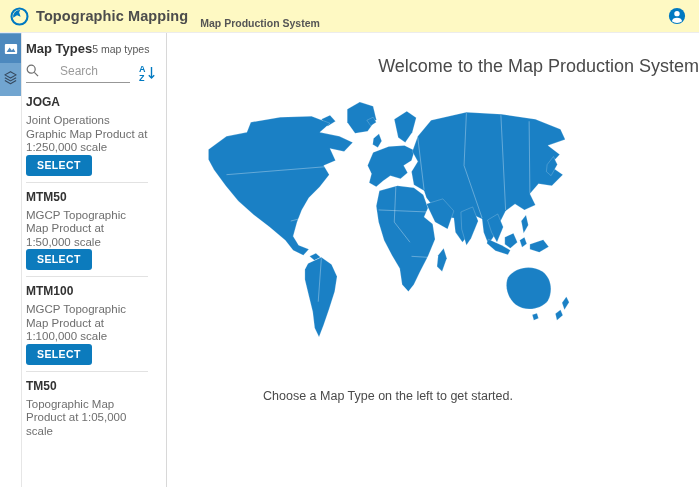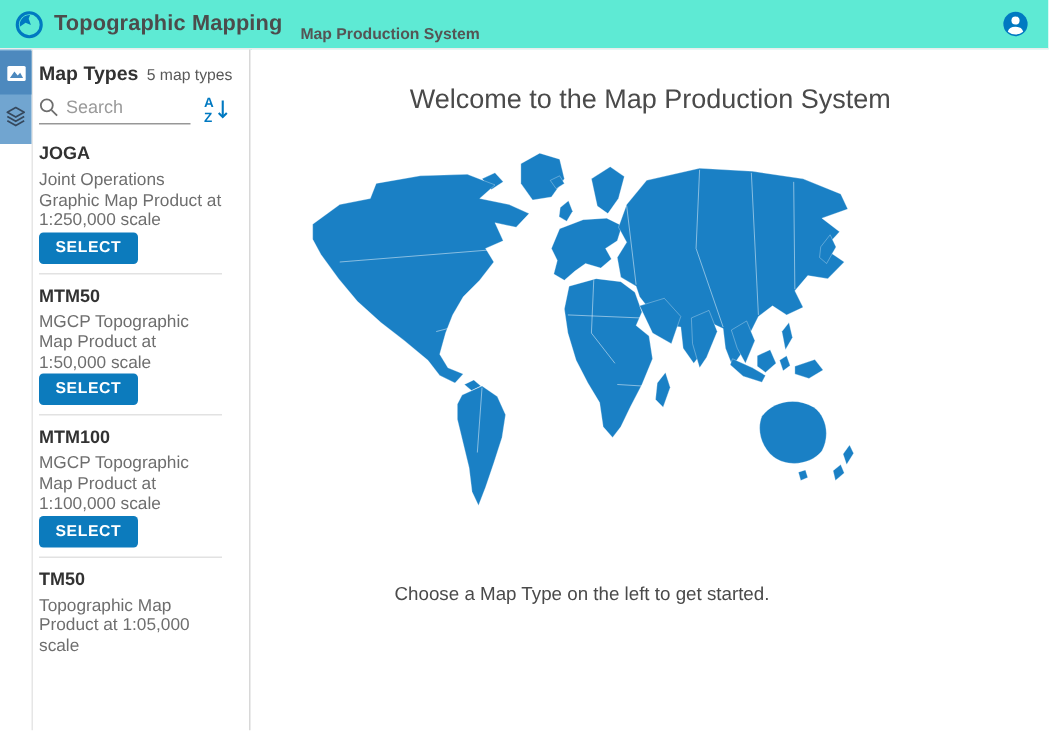--- a/index.html
+++ b/index.html
@@ -9,44 +9,44 @@
     --rail-bg:#71a5d0;
     --rail-active:#4d89be;
   }
   *{box-sizing:border-box;margin:0;padding:0}
   html,body{width:699px;height:487px;overflow:hidden;background:#fff;
     font-family:"Liberation Sans",sans-serif;color:#323232}
   .app{position:relative;width:699px;height:487px;background:#fff}
 
   
   .topbar{position:relative;height:33px;display:flex;align-items:center;
-    padding:0 10px;border-bottom:1px solid #ececec;background:#5eead4}
+    padding:0 10px;border-bottom:1px solid #ececec;background:#fef9c3}
   .brand{display:flex;align-items:center;gap:7px}
   .brand-title{font-size:14.5px;font-weight:700;color:#4c4c4c;letter-spacing:.1px}
   .brand-sub{font-size:10.5px;font-weight:700;color:#555;margin-left:5px;margin-top:14px}
   .tabs{position:absolute;left:356px;top:0;height:100%;display:flex;gap:13px;align-items:stretch}
   .tab{font-size:13px;color:var(--accent);display:flex;align-items:center;
     border-bottom:2px solid transparent;padding-top:2px;cursor:pointer}
   .tab.active{border-bottom-color:var(--accent)}
   .account{margin-left:auto;margin-right:3px;display:flex;align-items:center;cursor:pointer}
 
   
   .sidebar{position:absolute;left:0;top:33px;bottom:0;width:167px;background:#fff;
     border-right:1px solid #d8d8d8}
   .rail{position:absolute;left:0;top:0;bottom:0;width:22px;border-right:1px solid #e6e6e6}
   .rail-group{background:var(--rail-bg);padding:1px 0 4px}
   .rail-tile{width:21px;height:29px;display:flex;align-items:center;justify-content:center;cursor:pointer}
   .rail-tile.active{background:var(--rail-active)}
   .panel{position:absolute;left:23px;top:0;right:0;bottom:0}
-  .panel-head{display:flex;align-items:baseline;justify-content:space-between;
+  .panel-head{display:flex;align-items:baseline;
     padding:8px 11px 0 3px}
   .panel-title{font-size:13px;font-weight:700;color:#323232}
   .panel-count{font-size:10.5px;color:#595959}
   .search-row{display:flex;align-items:flex-end;margin:7px 13px 0 3px}
-  .search-box{flex:1;display:flex;align-items:flex-end;gap:5px;
+  .search-box{flex:1;display:flex;align-items:flex-start;gap:21px;
     border-bottom:1px solid #979797;padding-bottom:4px}
   .search-box input{border:none;outline:none;width:70px;font-size:12px;
     font-family:inherit;color:#323232;background:transparent}
   .search-box input::placeholder{color:#9a9a9a}
   .sort-btn{margin-left:9px;margin-bottom:1px;cursor:pointer;display:flex}
 
   .list{position:absolute;top:55px;left:3px;width:122px;height:362px;overflow:hidden}
   .mt-item{padding:6px 0;border-bottom:1px solid #e2e2e2}
   .mt-item:last-child{border-bottom:none}
   .mt-name{font-size:12px;font-weight:700;line-height:13px;color:#323232;padding-top:2px}
@@ -58,21 +58,21 @@
 
   
   .sb{position:absolute;left:146px;top:54px;width:13px;height:372px}
   .chev{width:6px;height:6px;border-right:1.4px solid #8b8b8b;border-bottom:1.4px solid #8b8b8b}
   .sb-up{position:absolute;top:3px;left:3px;transform:rotate(225deg);cursor:pointer}
   .sb-down{position:absolute;bottom:1px;left:3px;transform:rotate(45deg);cursor:pointer}
   .sb-thumb{position:absolute;top:14px;left:1px;width:10px;height:283px;background:#cbcbcb;cursor:pointer}
 
   
   .main{position:absolute;left:168px;top:33px;right:0;bottom:0;background:#fff}
-  .welcome{margin-top:23px;text-align:center;font-size:18px;font-weight:400;color:#4a4a4a}
+  .welcome{margin-top:23px;text-align:right;font-size:18px;font-weight:400;color:#4a4a4a}
   .map-col{width:440px;margin-top:13px}
   .map-svg{display:block;margin-left:24px;width:392px;height:252px}
   .land{fill:var(--map-fill);stroke:#fff;stroke-width:.7;stroke-opacity:.65}
   .border-line{fill:none;stroke:#fff;stroke-width:.9;stroke-opacity:.8}
   .caption{margin-top:47px;text-align:center;font-size:12.5px;color:#4a4a4a}
 </style>
 </head>
 <body>
 
 <div class="app">

